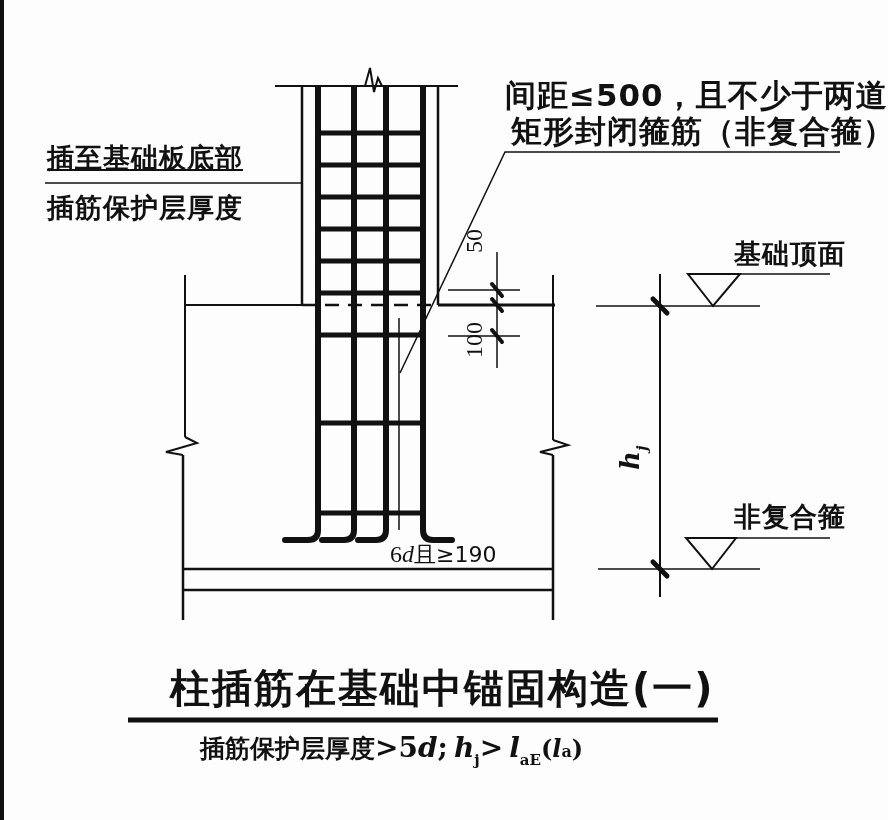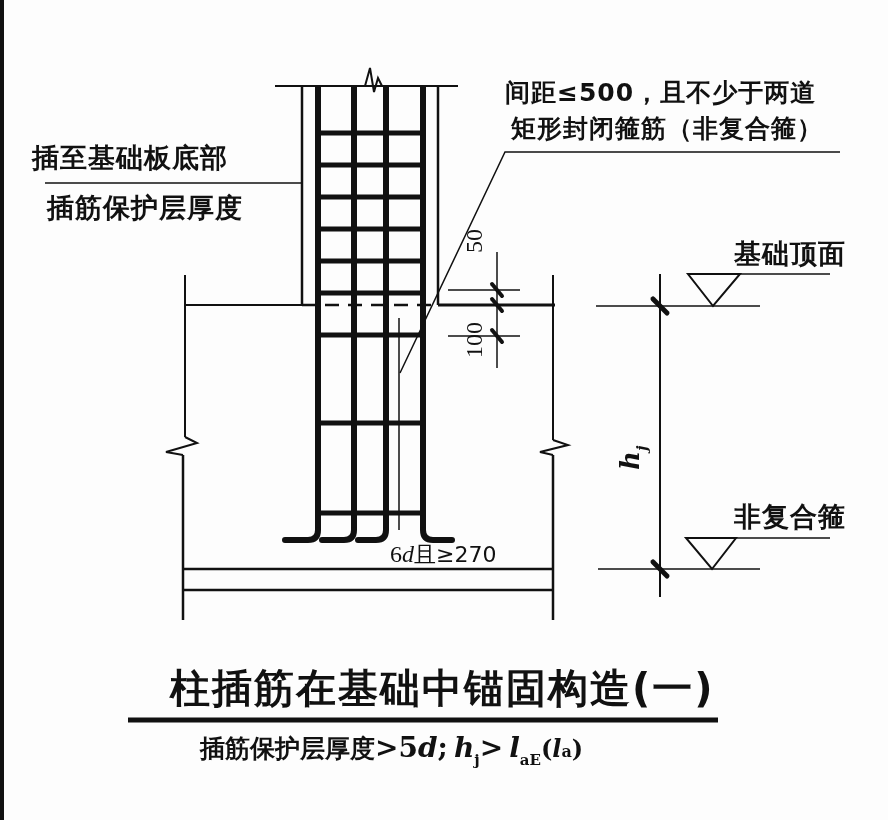--- a/index.html
+++ b/index.html
@@ -5,21 +5,21 @@
   html, body { margin: 0; padding: 0; background: #ffffff; }
   body { width: 888px; height: 820px; position: relative; overflow: hidden;
          font-family: "DejaVu Sans", sans-serif; }
   .frame { position: absolute; left: 0; top: 0; width: 888px; height: 820px; background: #fdfdfd; }
   .left-edge { position: absolute; left: 0; top: 0; width: 4px; height: 820px; background: #111; }
   svg { position: absolute; left: 0; top: 0; }
   .lbl { position: absolute; color: #111; font-weight: bold; white-space: nowrap; line-height: 1; }
   .cjk { font-family: "DejaVu Sans", sans-serif; }
   .serif { font-family: "DejaVu Serif", "Liberation Serif", serif; }
   .note-line { font-size: 27px; letter-spacing: 1px; }
-  .spacing-line { font-size: 25px; letter-spacing: 1px; }
+  .spacing-line { font-size: 31px; letter-spacing: 1px; }
   .surf { font-size: 27px; letter-spacing: 1px; }
   .dim { font-family: "Liberation Serif", "DejaVu Serif", serif; font-size: 24px; font-weight: normal; }
   .title { font-size: 40px; letter-spacing: 2px; font-weight: bold; }
   .subtitle { font-size: 25px; }
   .italic { font-style: italic; }
   .sub { font-size: 15px; vertical-align: -8px; }
 </style>
 </head>
 <body>
 
@@ -111,32 +111,32 @@
     </g>
     <g stroke-width="2">
       <polygon points="686,538 736,538 712,569"></polygon>
       <line x1="686" y1="538" x2="830" y2="538" stroke-width="1.5"></line>
     </g>
 
     <line x1="128" y1="720" x2="718" y2="720" stroke-width="5"></line>
   </g>
 </svg>
 
-<div class="lbl cjk note-line" style="left:32px; top:144px;">插至基础板底部</div>
+<div class="lbl cjk note-line" style="left:47px; top:144px;text-decoration:underline;">插至基础板底部</div>
 <div class="lbl cjk note-line" style="left:47px; top:194px;">插筋保护层厚度</div>
 
 <div class="lbl cjk spacing-line" style="left:505px; top:80px;">间距≤500，且不少于两道</div>
 <div class="lbl cjk spacing-line" style="left:511px; top:116px;">矩形封闭箍筋（非复合箍）</div>
 
 <div class="lbl dim" style="left:462px; top:253px; transform: rotate(-90deg); transform-origin: left top;">50</div>
 
 <div class="lbl dim" style="left:462px; top:358px; transform: rotate(-90deg); transform-origin: left top;">100</div>
 
 <div class="lbl dim" style="left:390px; top:542px;">
-  <span>6</span><span class="italic">d</span><span class="cjk" style="font-size:22px;">且≥270</span>
+  <span>6</span><span class="italic">d</span><span class="cjk" style="font-size:22px;">且≥190</span>
 </div>
 
 <div class="lbl cjk surf" style="left:734px; top:240px;">基础顶面</div>
 <div class="lbl cjk surf" style="left:734px; top:503px;">非复合箍</div>
 
 <div class="lbl serif italic" style="left:617px; top:470px; font-size:26px; transform: rotate(-90deg); transform-origin: left top;">
   <span>h</span><span class="sub">j</span>
 </div>
 
 <div class="lbl cjk title" style="left:133px; top:668px;margin-left:37px;">柱插筋在基础中锚固构造(一)</div>

